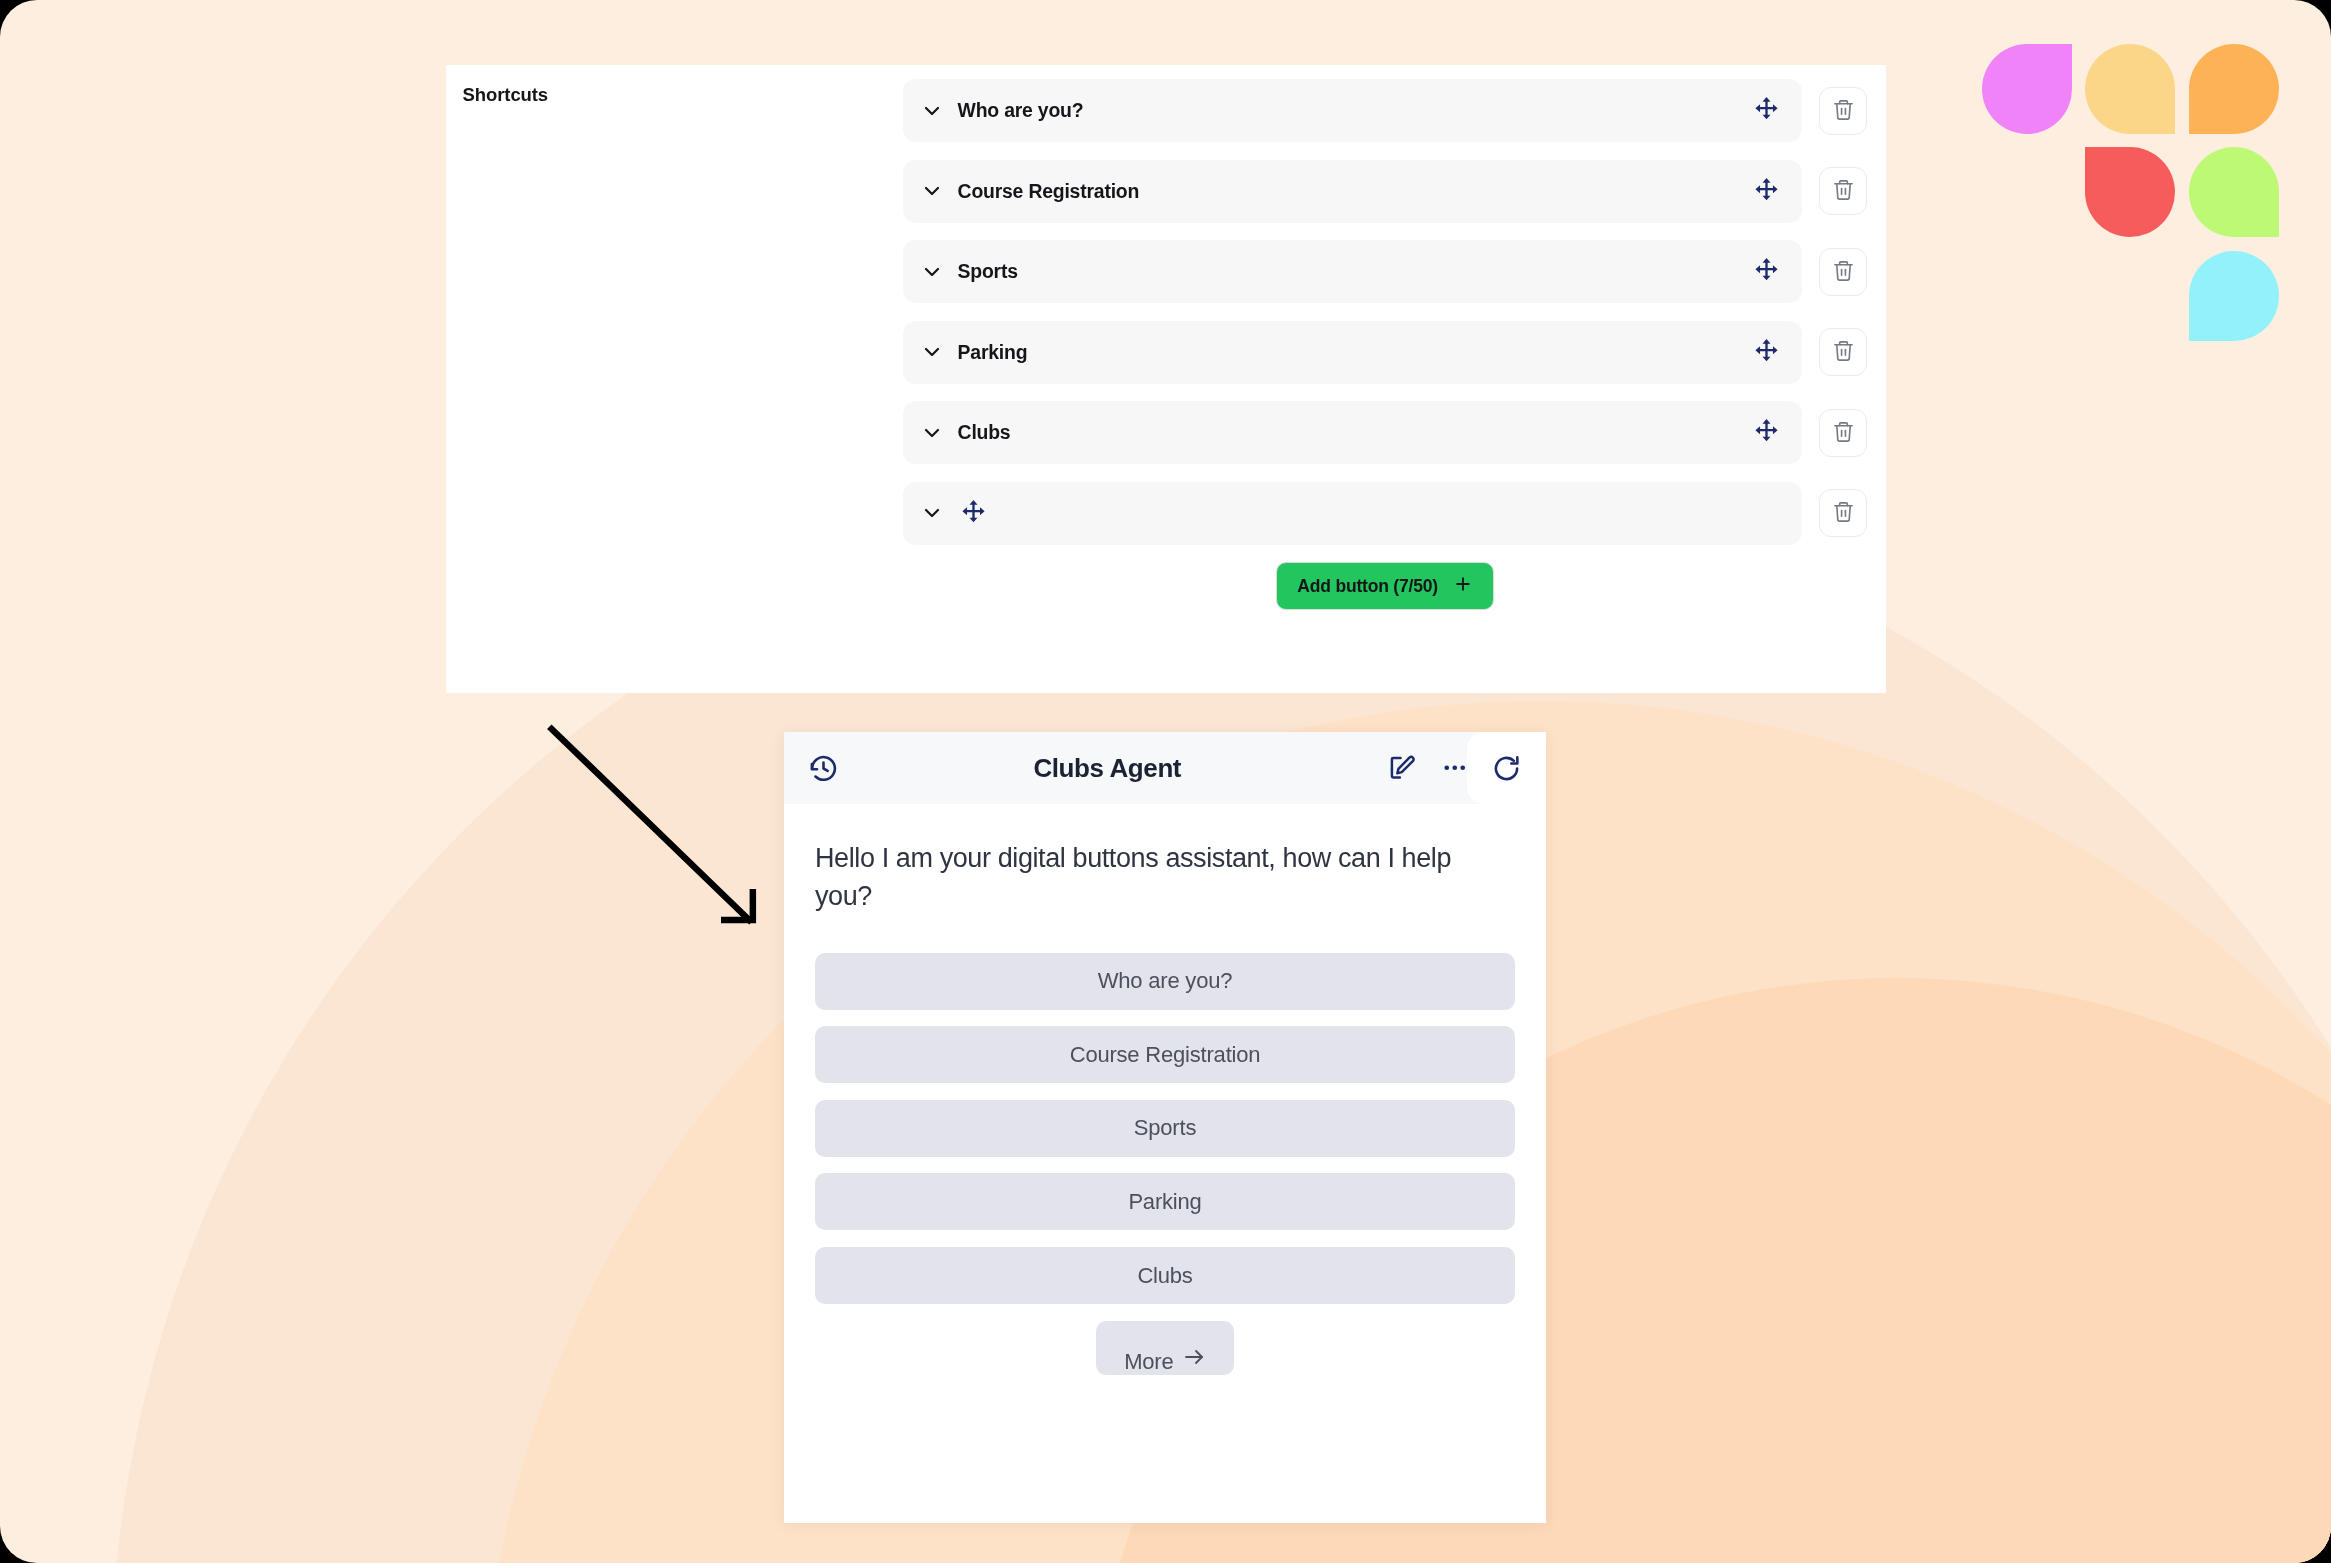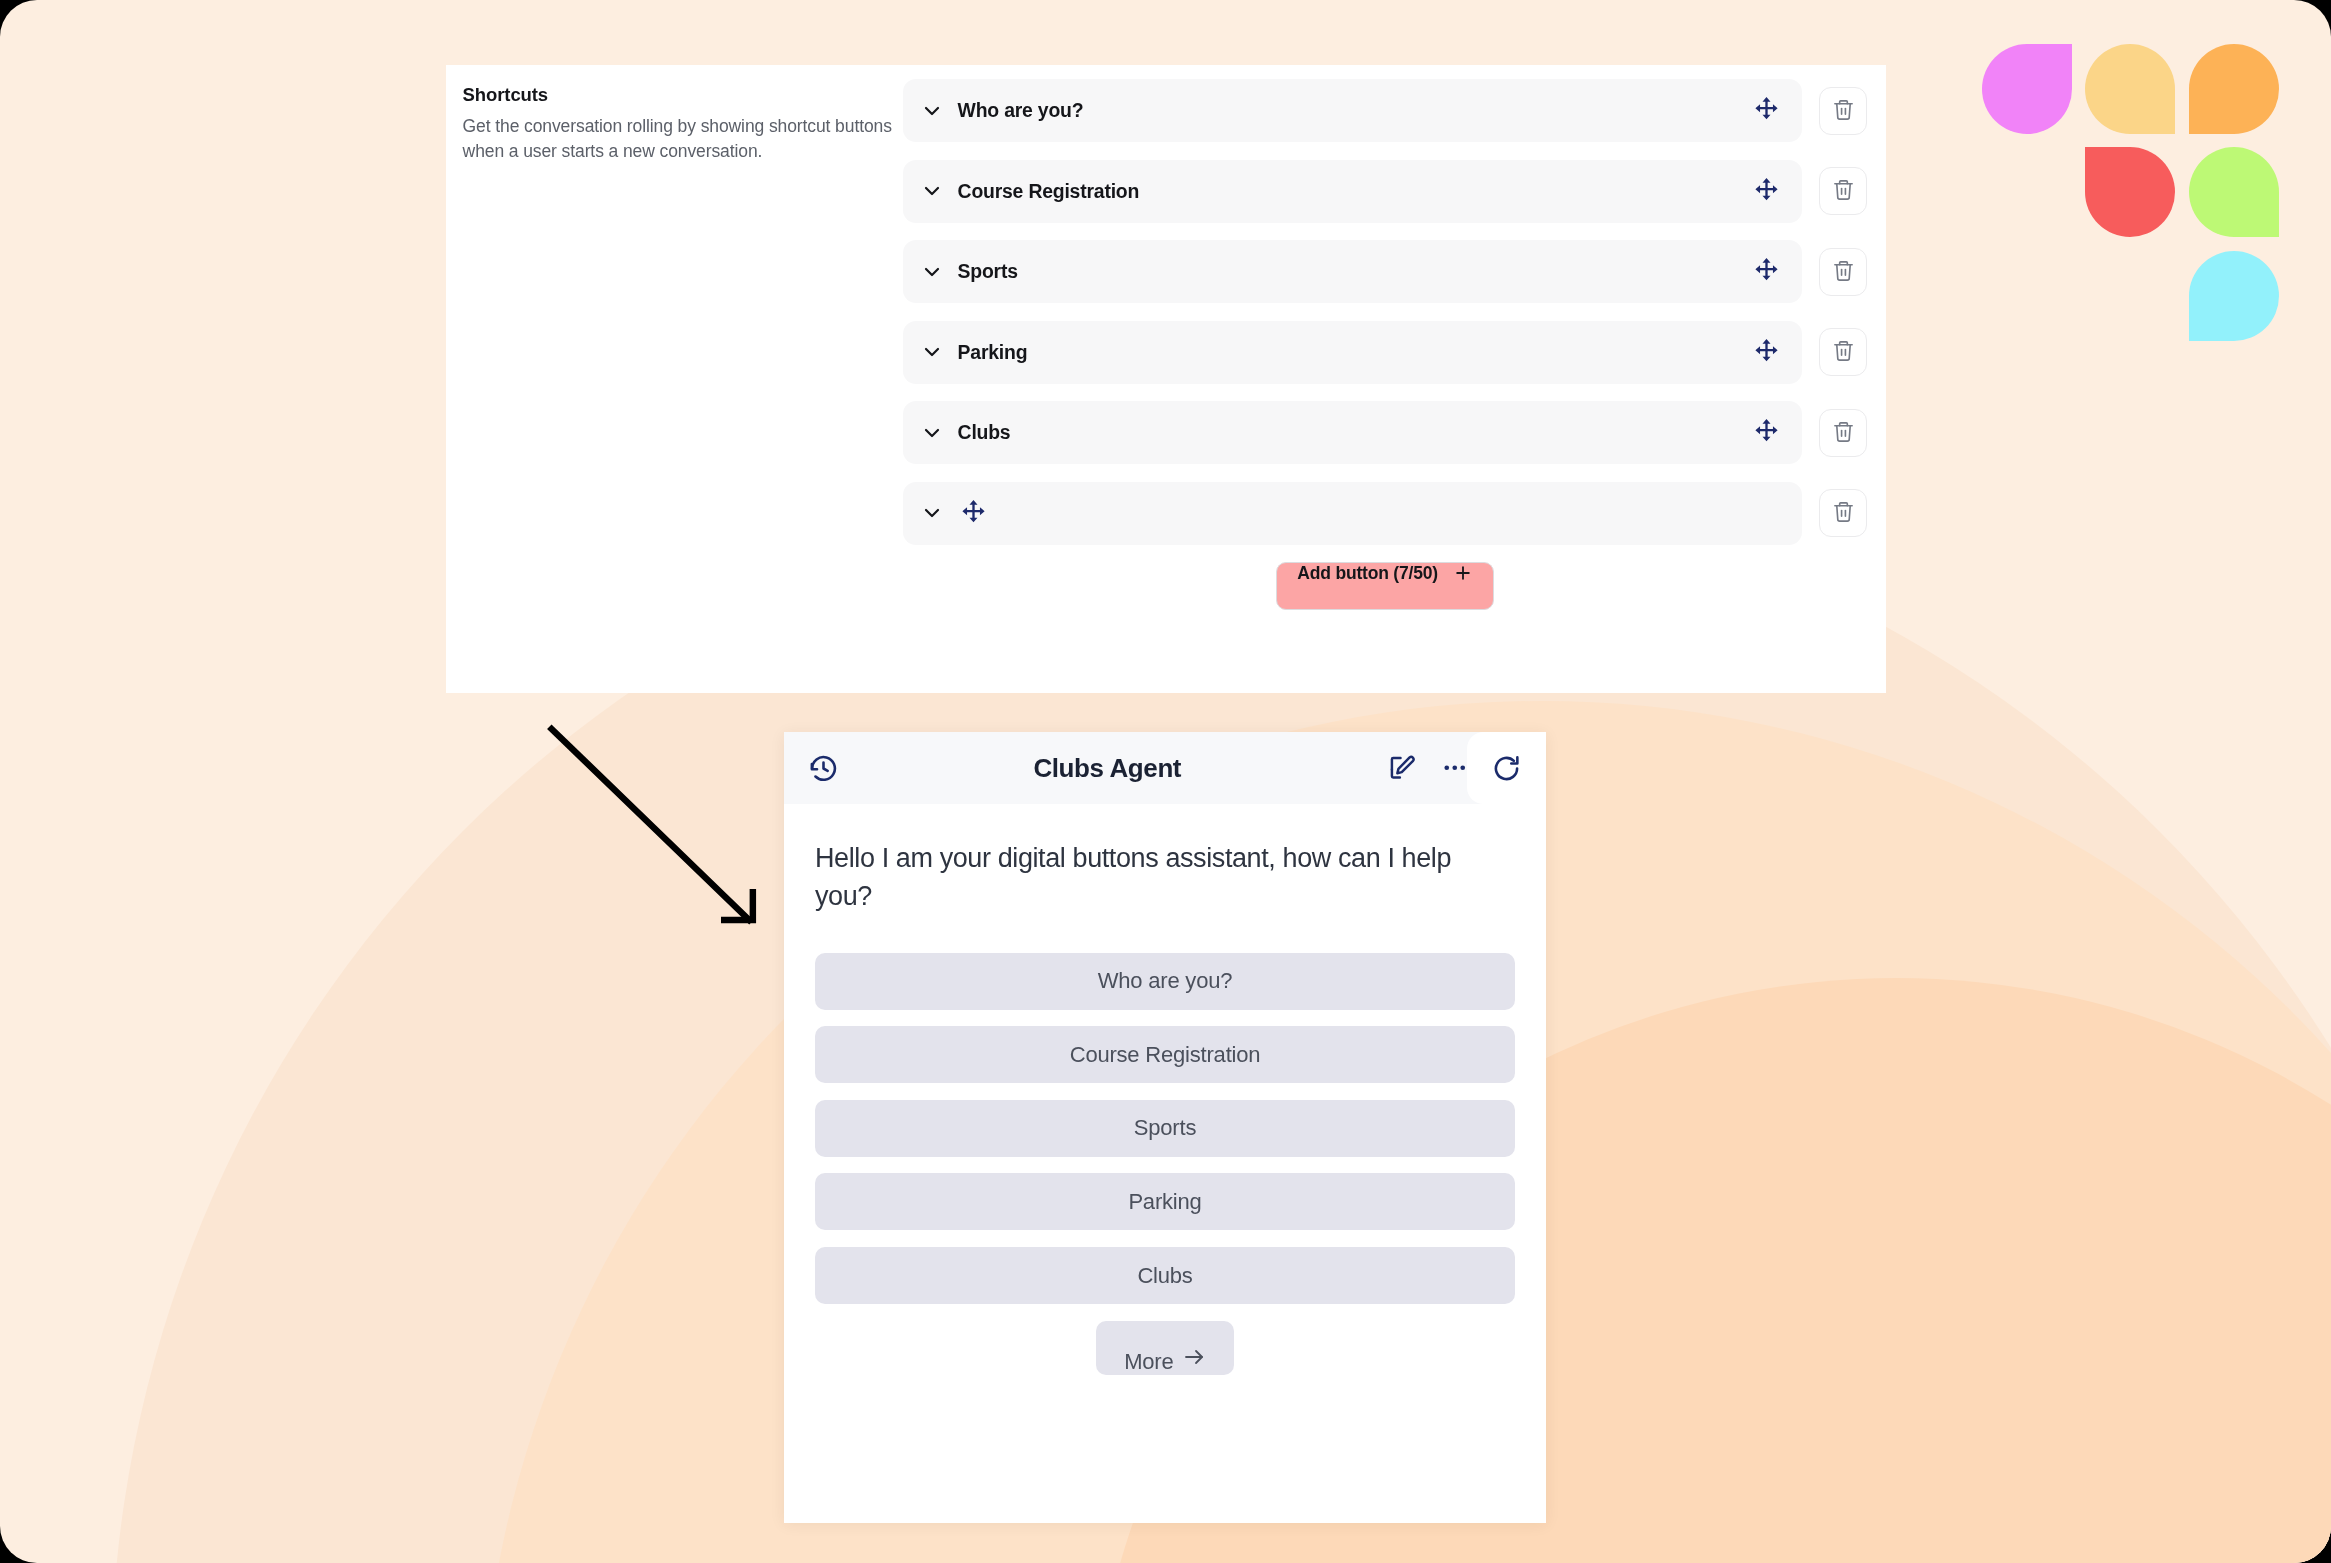--- a/index.html
+++ b/index.html
@@ -75,26 +75,26 @@
   .move-btn { width: 31px; height: 31px; flex: 0 0 auto; }
   .del-btn {
     width: 48px; height: 48px; margin-left: 16.6px; flex: 0 0 auto;
     background: #ffffff;
     border: 0.9px solid #ebebed;
     border-radius: 12px;
     display: flex; align-items: center; justify-content: center;
   }
   .add-row { display: flex; justify-content: center; margin-top: 12px; }
   .add-btn {
-    background: #fca5a5;
+    background: #22c55e;
     border: 0.9px solid #dcdcdf;
     border-radius: 10px;
     height: 48px;
     padding: 0 20px;
-    display: flex; gap: 14.8px;
+    display: flex; align-items: center; gap: 14.8px;
     font-size: 17.5px; font-weight: 700; color: #15161a;
     letter-spacing: -0.2px;
     cursor: pointer;
   }
 
   
   .arrow { position: absolute; left: 535px; top: 715px; width: 240px; height: 231px; }
 
   
   .widget {
@@ -168,21 +168,20 @@
     <div class="petal" style="left:103px;top:0;background:#fbd588;border-radius:50% 50% 0 50%;"></div>
     <div class="petal" style="left:207px;top:0;background:#fdb256;border-radius:50% 50% 50% 0;"></div>
     <div class="petal" style="left:103px;top:103px;background:#f75c5c;border-radius:0 50% 50% 50%;"></div>
     <div class="petal" style="left:207px;top:103px;background:#bdf975;border-radius:50% 50% 0 50%;"></div>
     <div class="petal" style="left:207px;top:207px;background:#92f1fb;border-radius:50% 50% 50% 0;"></div>
   </div>
 
   <div class="panel">
     <div class="panel-left">
       <div class="panel-title">Shortcuts</div>
-      <div class="panel-desc">Get the conversation rolling by showing shortcut buttons when a user starts a new conversation.</div>
     </div>
 
     <div class="rows">
 
       <div class="row-wrap">
         <div class="row">
           <span class="chev">
             <svg viewBox="0 0 24 24" width="24" height="24" fill="none" stroke="#15161a" stroke-width="2.2" stroke-linecap="round" stroke-linejoin="round">
                 <polyline points="6 9 12 15 18 9"></polyline>
               </svg>

